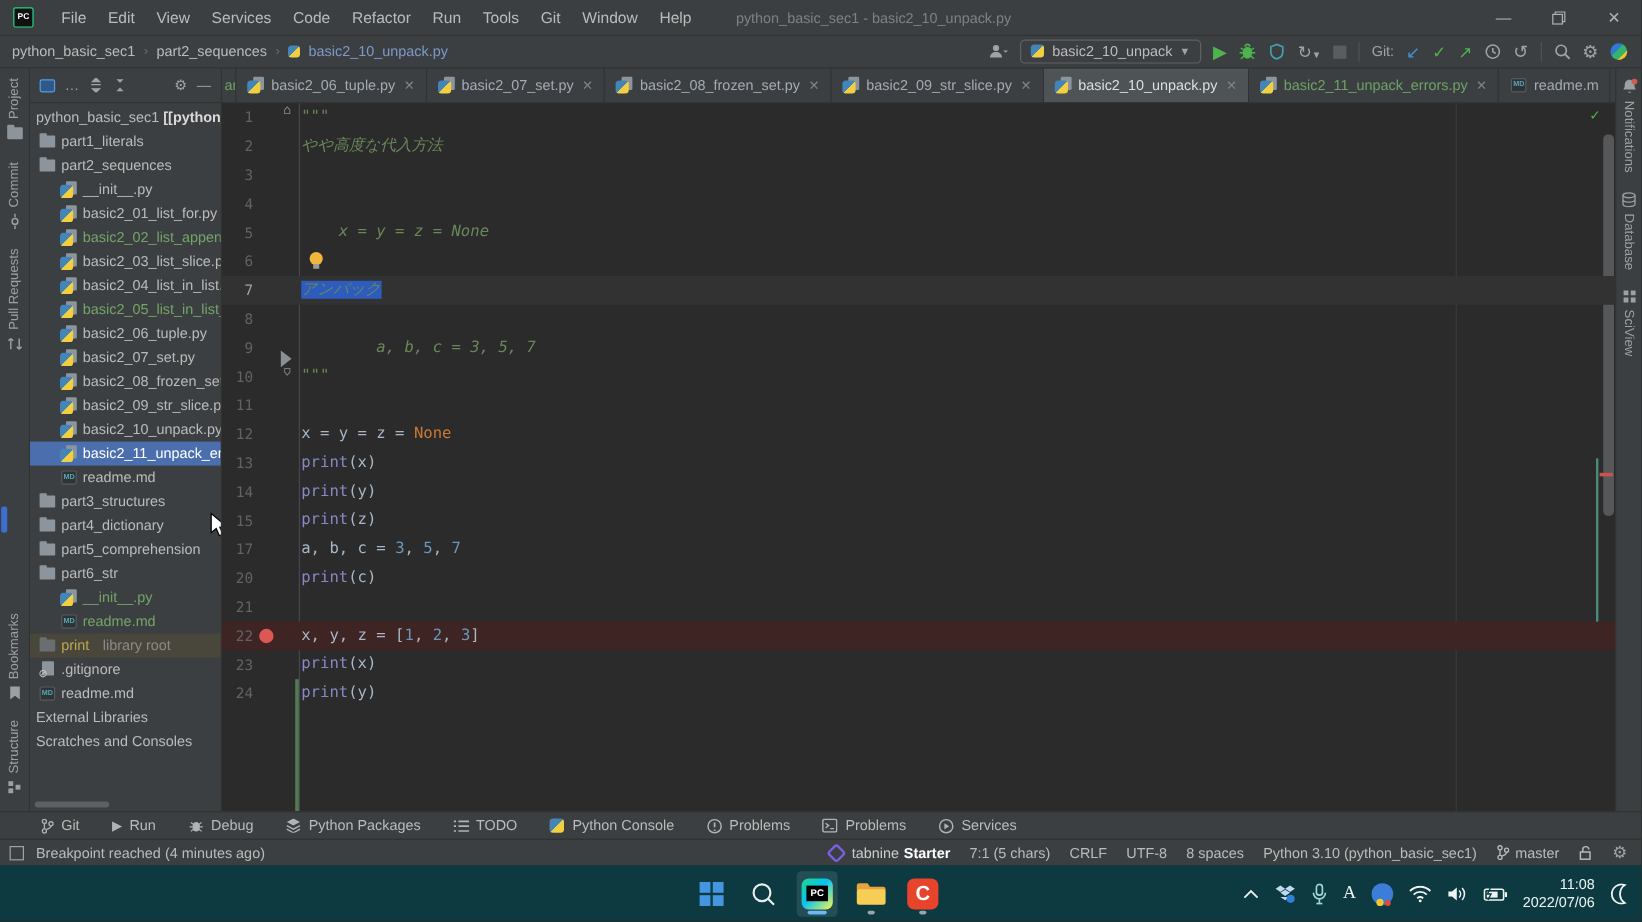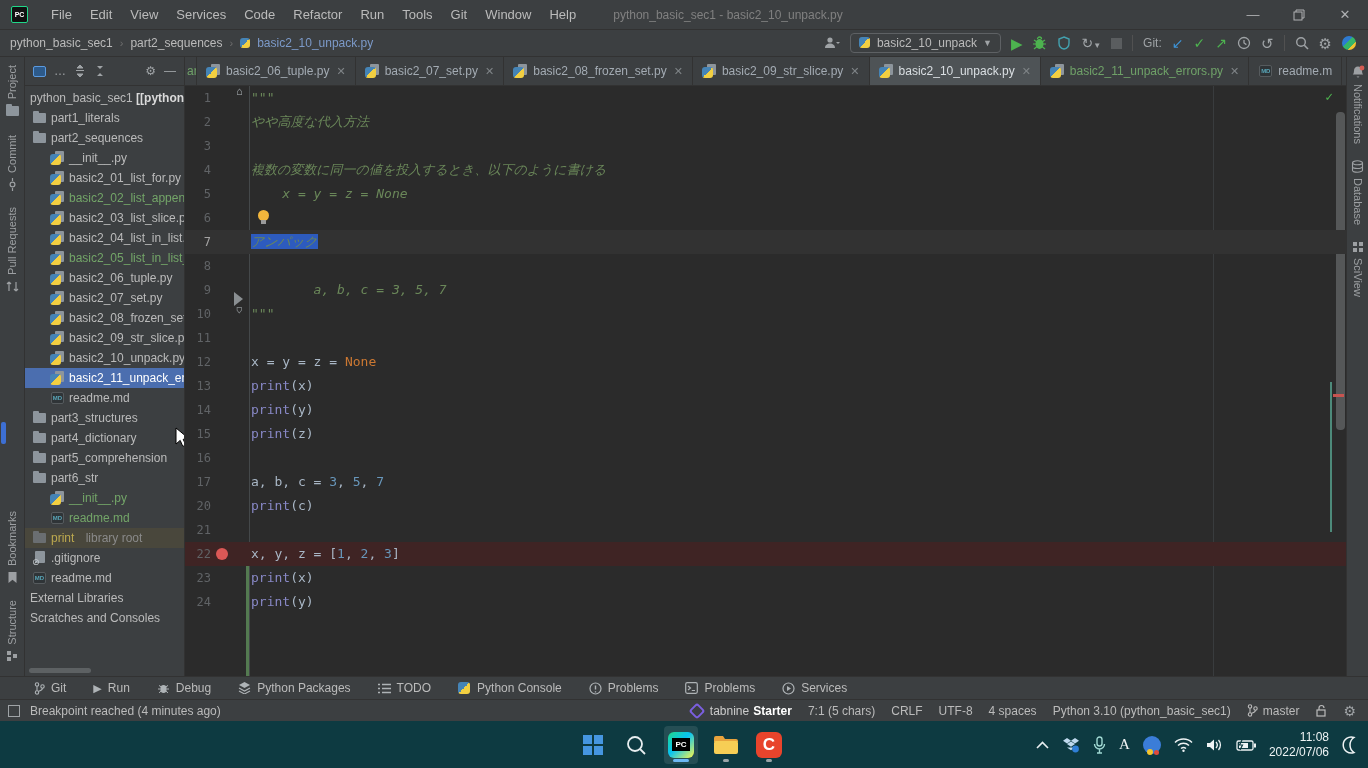--- a/index.html
+++ b/index.html
@@ -542,33 +542,32 @@
         <div class="foldmark" style="top:218px;transform:rotate(180deg)">⌂</div>
         <div class="runarrow"></div>
         <div class="echeck">✓</div>
         <div class="vthumb"></div>
         <div class="stripe-teal"></div>
         <div class="stripe-red"></div>
         <div class="stripe-cur"></div>
       <div class="cline"><span class="lnum ">1</span><span class="lcontent"><span class="tk-doc">"""</span></span></div>
           <div class="cline"><span class="lnum ">2</span><span class="lcontent"><span class="tk-doc">やや高度な代入方法</span></span></div>
           <div class="cline"><span class="lnum ">3</span><span class="lcontent"></span></div>
-          <div class="cline"><span class="lnum ">4</span><span class="lcontent"><span class="tk-doc">複数の変数に同一の値を投入するとき、以下のように書ける</span></span></div>
+          <div class="cline"><span class="lnum ">4</span></div>
           <div class="cline"><span class="lnum ">5</span><span class="lcontent"><span class="tk-doc">    x = y = z = None</span></span></div>
           <div class="cline"><span class="lnum ">6</span><span class="lcontent"></span></div>
           <div class="cline cur"><span class="lnum cur-ln">7</span><span class="lcontent"><span class="tk-doc tk-sel">アンパック</span></span></div>
           <div class="cline"><span class="lnum ">8</span></div>
           <div class="cline"><span class="lnum ">9</span><span class="lcontent"><span class="tk-doc">        a, b, c = 3, 5, 7</span></span></div>
           <div class="cline"><span class="lnum ">10</span><span class="lcontent"><span class="tk-doc">"""</span></span></div>
           <div class="cline"><span class="lnum ">11</span><span class="lcontent"></span></div>
           <div class="cline"><span class="lnum ">12</span><span class="lcontent"><span class="tk-pl">x = y = z = </span><span class="tk-kw">None</span></span></div>
           <div class="cline"><span class="lnum ">13</span><span class="lcontent"><span class="tk-fn">print</span><span class="tk-pl">(x)</span></span></div>
           <div class="cline"><span class="lnum ">14</span><span class="lcontent"><span class="tk-fn">print</span><span class="tk-pl">(y)</span></span></div>
           <div class="cline"><span class="lnum ">15</span><span class="lcontent"><span class="tk-fn">print</span><span class="tk-pl">(z)</span></span></div>
-          <div class="cline"><span class="lnum ">16</span><span class="lcontent"></span></div>
           <div class="cline"><span class="lnum ">17</span><span class="lcontent"><span class="tk-pl">a, b, c = </span><span class="tk-num">3</span><span class="tk-pl">, </span><span class="tk-num">5</span><span class="tk-pl">, </span><span class="tk-num">7</span></span></div>
           <div class="cline"><span class="lnum ">20</span><span class="lcontent"><span class="tk-fn">print</span><span class="tk-pl">(c)</span></span></div>
           <div class="cline"><span class="lnum ">21</span><span class="lcontent"></span></div>
           <div class="cline bp"><span class="lnum ">22</span><span class="bpdot"></span><span class="lcontent"><span class="tk-pl">x, y, z = [</span><span class="tk-num">1</span><span class="tk-pl">, </span><span class="tk-num">2</span><span class="tk-pl">, </span><span class="tk-num">3</span><span class="tk-pl">]</span></span></div>
           <div class="cline"><span class="lnum ">23</span><span class="lcontent"><span class="tk-fn">print</span><span class="tk-pl">(x)</span></span></div>
           <div class="cline"><span class="lnum ">24</span><span class="lcontent"><span class="tk-fn">print</span><span class="tk-pl">(y)</span></span></div>
         </div>
     </div>
 
     <div class="rstripe">
@@ -667,21 +666,21 @@
       <span>Breakpoint reached (4 minutes ago)</span>
     </div>
     <div class="sb-right">
       <span style="display:flex;align-items:center;gap:7px">
         <span class="hex"></span>
         <span><span class="tabnine-name">tabnine</span><span class="tabnine-plan">Starter</span></span>
       </span>
       <span>7:1 (5 chars)</span>
       <span>CRLF</span>
       <span>UTF-8</span>
-      <span>4 spaces</span>
+      <span>8 spaces</span>
       <span>Python 3.10 (python_basic_sec1)</span>
       <span style="display:flex;align-items:center;gap:5px">
         <svg width="11" height="13" viewBox="0 0 11 13">
             <circle cx="3" cy="2.5" r="1.7" fill="none" stroke="#bbb" stroke-width="1.1"></circle>
             <circle cx="3" cy="10.5" r="1.7" fill="none" stroke="#bbb" stroke-width="1.1"></circle>
             <circle cx="8.5" cy="4.5" r="1.7" fill="none" stroke="#bbb" stroke-width="1.1"></circle>
             <path d="M3 4.2v4.6M8.5 6.2c0 2-2 2.5-3.8 3" fill="none" stroke="#bbb" stroke-width="1.1"></path>
           </svg>
         <span>master</span>
       </span>

